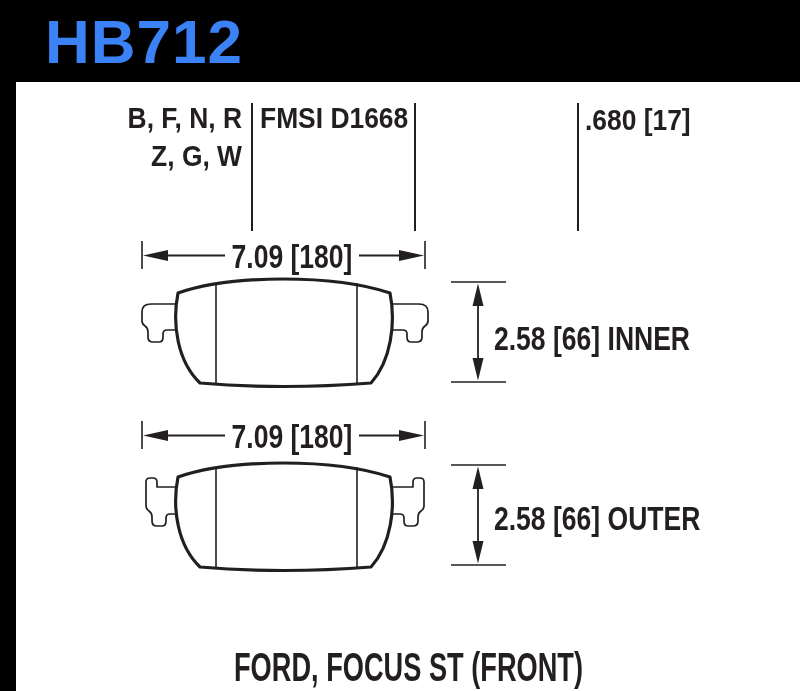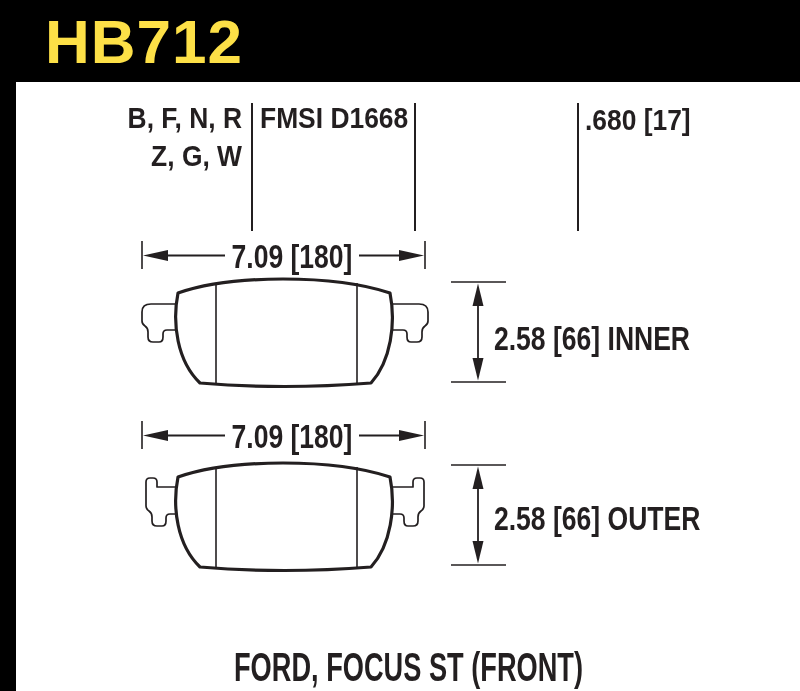--- a/index.html
+++ b/index.html
@@ -5,21 +5,21 @@
   html,body{margin:0;padding:0;background:#e8e8e8;}
   #canvas{
     position:relative;width:800px;height:691px;background:#fff;
     font-family:"Liberation Sans","DejaVu Sans",sans-serif;
     color:#231f20;overflow:hidden;margin:0 auto;
   }
   .abs{position:absolute;}
   .header-band{left:0;top:0;width:800px;height:82px;background:#000;}
   .part-number{
     left:45px;top:0;height:82px;line-height:84px;
-    font-size:62px;font-weight:bold;color:#fde047;letter-spacing:1px;white-space:nowrap;
+    font-size:62px;font-weight:bold;color:#3b82f6;letter-spacing:1px;white-space:nowrap;
   }
   .left-strip{left:0;top:0;width:16px;height:691px;background:#000;}
   .spec-text{
     font-size:30px;font-weight:bold;line-height:38px;white-space:nowrap;
   }
   .codes{right:558px;top:99px;text-align:right;transform:scaleX(0.88);transform-origin:right top;}
   .fmsi{left:260px;top:99px;transform:scaleX(0.88);transform-origin:left top;}
   .thickness{left:585px;top:101px;transform:scaleX(0.88);transform-origin:left top;}
   .vdiv{width:2px;height:128px;top:103px;background:#231f20;}
   .d1{left:251px;} .d2{left:414px;} .d3{left:577px;}

